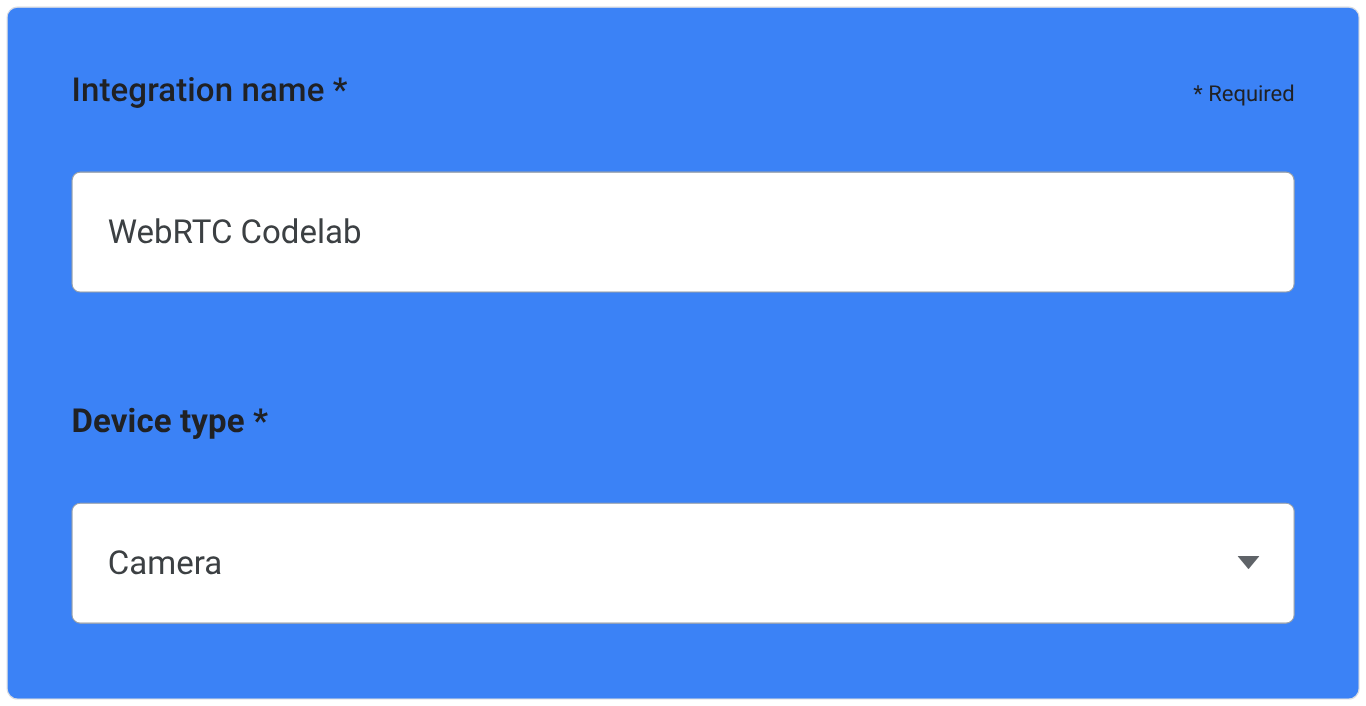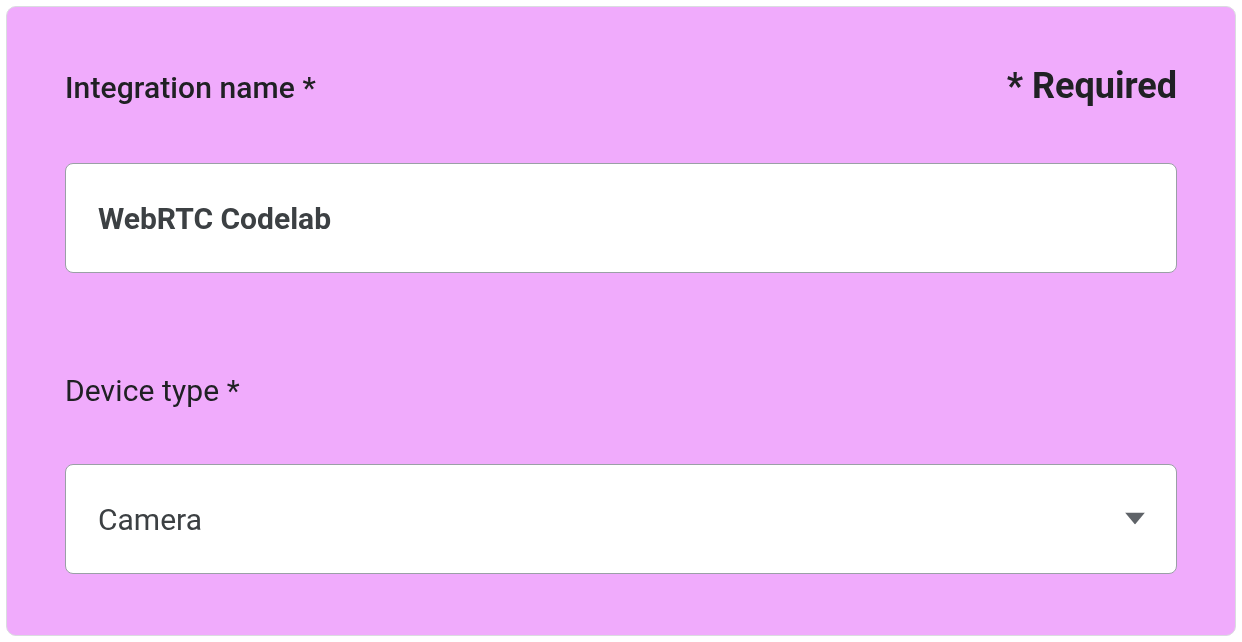--- a/index.html
+++ b/index.html
@@ -11,57 +11,56 @@
       font-family: 'Google Sans', 'Roboto', -apple-system, BlinkMacSystemFont, Arial, sans-serif;
       background: #fff;
       padding: 6px;
       width: 1242px;
       height: 642px;
     }
     .form-container {
       border: 1px solid #dadce0;
       border-radius: 10px;
       padding: 58px 58px 58px 58px;
-      background: #f0abfc;
+      background: #3b82f6;
       height: 630px;
     }
     .label-row {
       display: flex;
       justify-content: space-between;
       align-items: baseline;
       margin-bottom: 56px;
     }
     .field-label {
       font-size: 30px;
       font-weight: 500;
       color: #202124;
       letter-spacing: 0.1px;
     }
     .required-hint {
-      font-size: 36px;
-      font-weight: 700;
+      font-size: 20px;
+      font-weight: 400;
       color: #202124;
     }
     .text-input {
       width: 100%;
       height: 110px;
       border: 1px solid #9aa0a6;
       border-radius: 8px;
       padding: 0 32px;
       font-size: 30px;
       font-family: inherit;
       color: #3c4043;
       background: #fff;
       outline: none;
       margin-bottom: 100px;
-      font-weight: bold;
     }
     .device-label {
       font-size: 30px;
-      font-weight: 400;
+      font-weight: 700;
       color: #202124;
       margin-bottom: 56px;
       letter-spacing: 0.1px;
     }
     .select-wrapper {
       position: relative;
       width: 100%;
     }
     .select-input {
       width: 100%;

